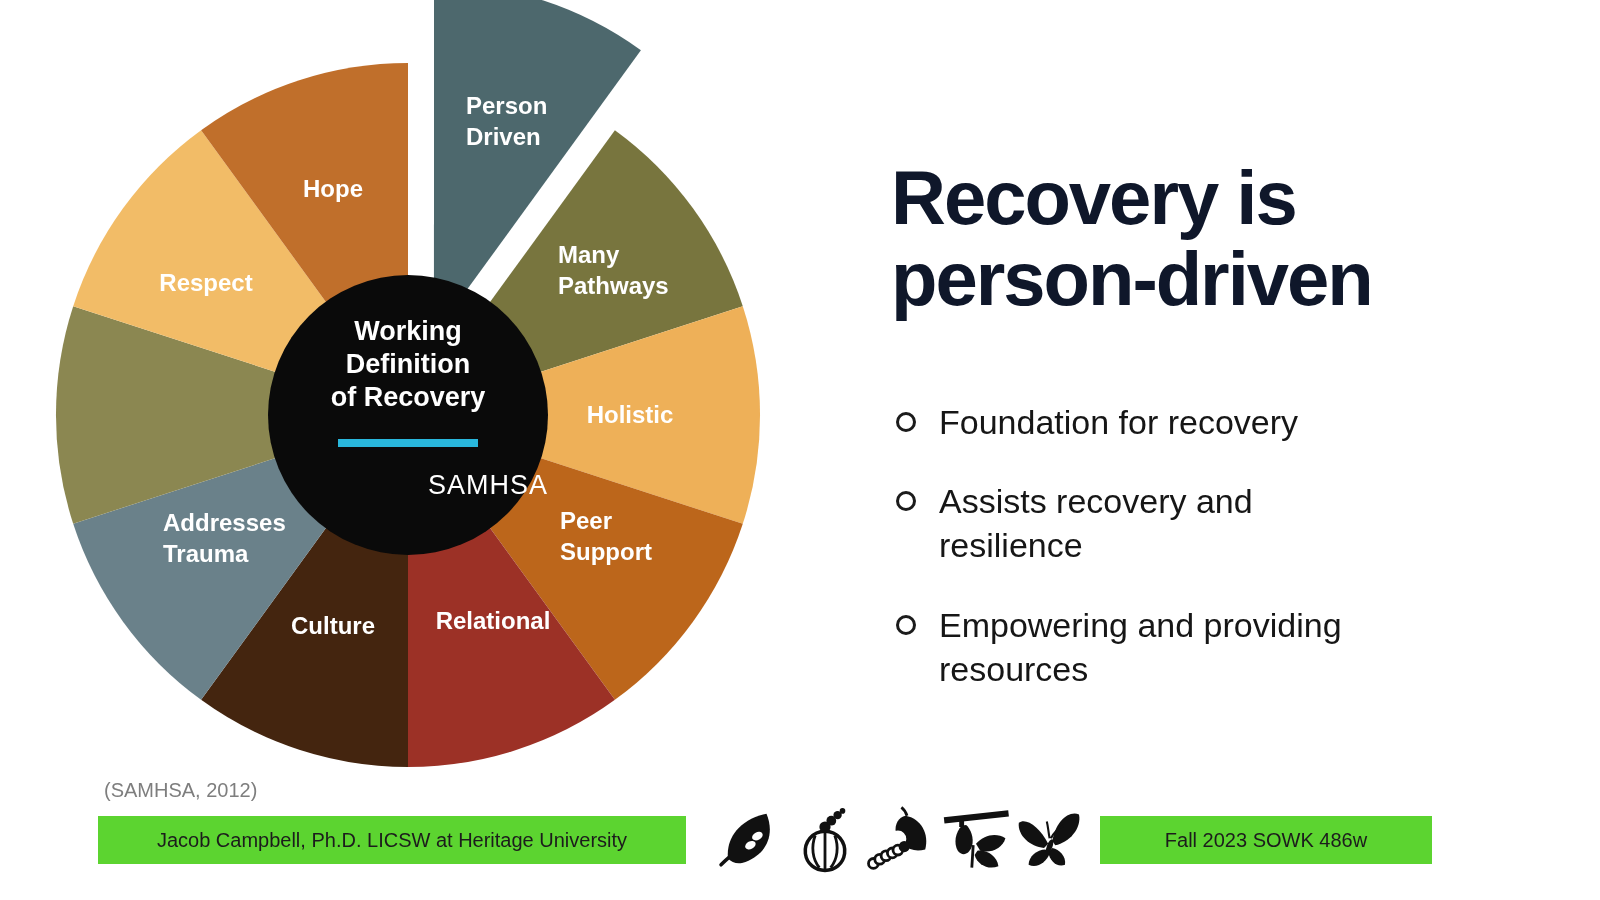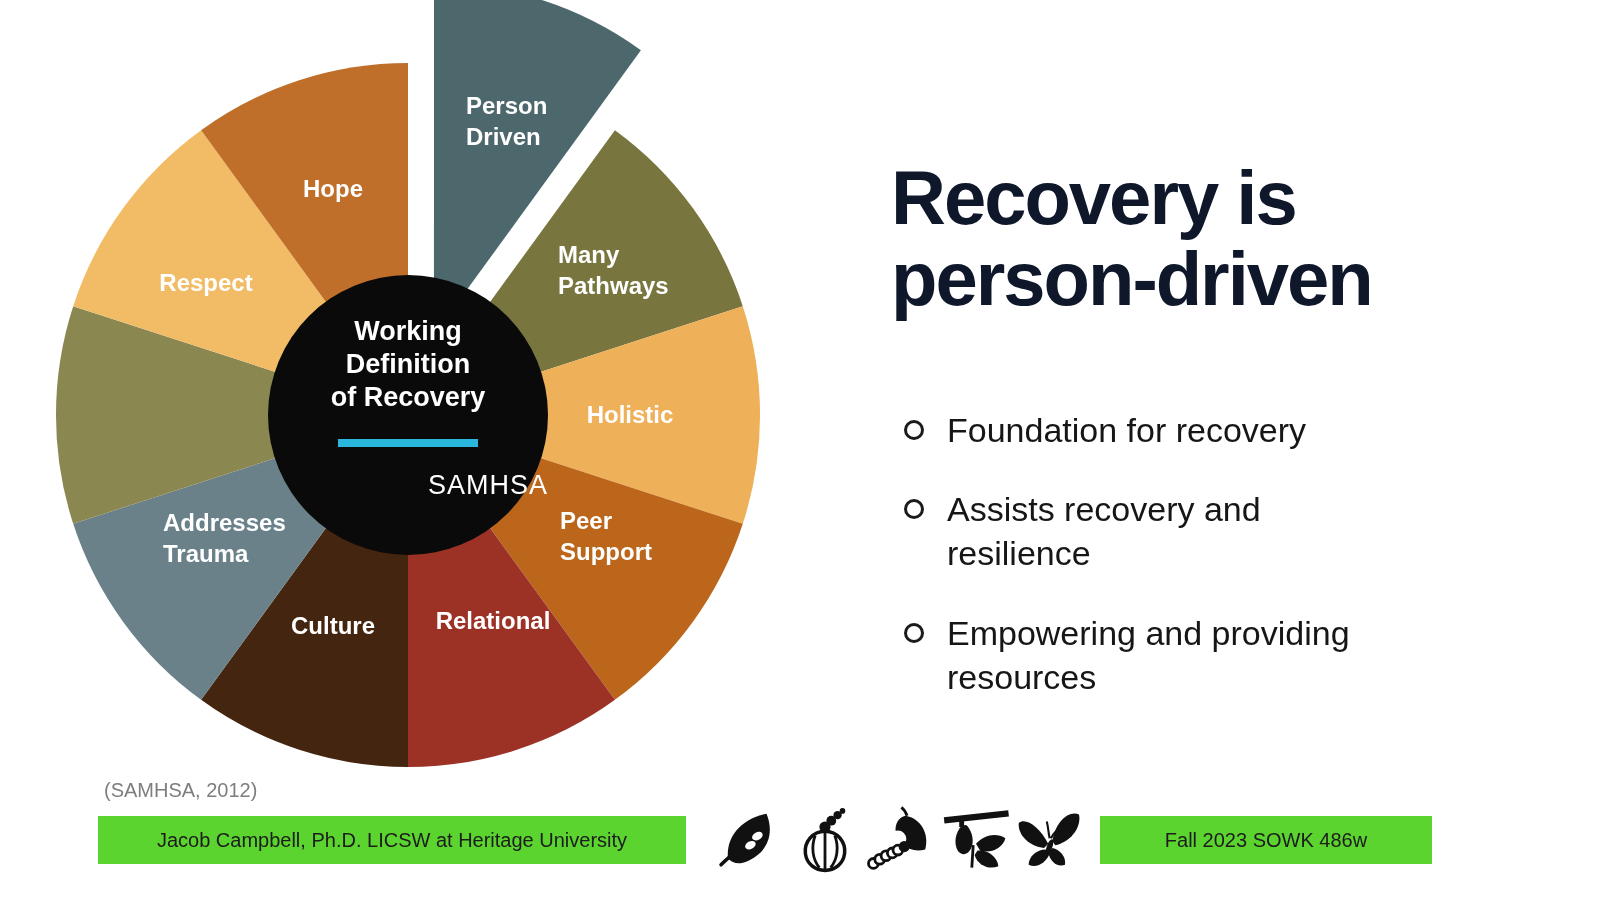--- a/index.html
+++ b/index.html
@@ -17,21 +17,21 @@
     background:#0a0a0a;color:#ffffff;text-align:center;
   }
   .hub-title{margin-top:40px;font-weight:bold;font-size:27px;line-height:1.22;}
   .hub-divider{width:140px;height:8px;margin:25px auto 0;}
   .hub-sub{margin-top:23px;font-size:27px;letter-spacing:1px;text-align:right;}
   
   .heading{
     position:absolute;left:891px;top:158px;margin:0;
     font-size:76px;font-weight:bold;line-height:1.06;letter-spacing:-2px;color:#0f172a;white-space:nowrap;
   }
-  .bullets{position:absolute;left:896px;top:400px;width:540px;list-style:none;margin:8px;padding:0;}
+  .bullets{position:absolute;left:896px;top:400px;width:540px;list-style:none;margin:0;padding:0;}
   .bullets li{display:flex;gap:23px;margin-bottom:35px;font-size:34px;line-height:1.3;color:#161616;}
   .bullet-marker{flex:none;width:14px;height:14px;border:3px solid #1b1b1b;border-radius:50%;margin-top:12px;}
   .bullet-text{max-width:460px;}
   
   .citation{position:absolute;left:104px;top:779px;font-size:20px;color:#7e7e7e;}
   .footer-bar{
     position:absolute;top:816px;height:48px;display:flex;align-items:center;justify-content:center;
     font-size:20px;color:#1c1c1c;
   }
   .footer-bar.left{left:98px;width:588px;}

